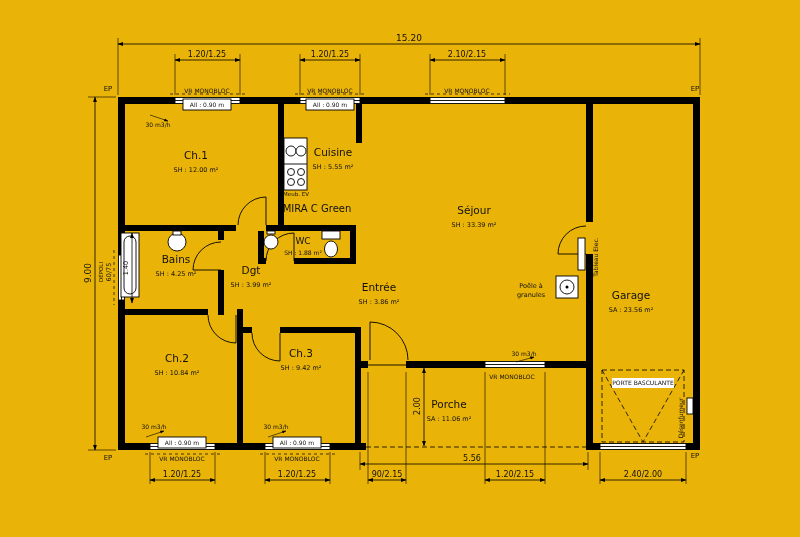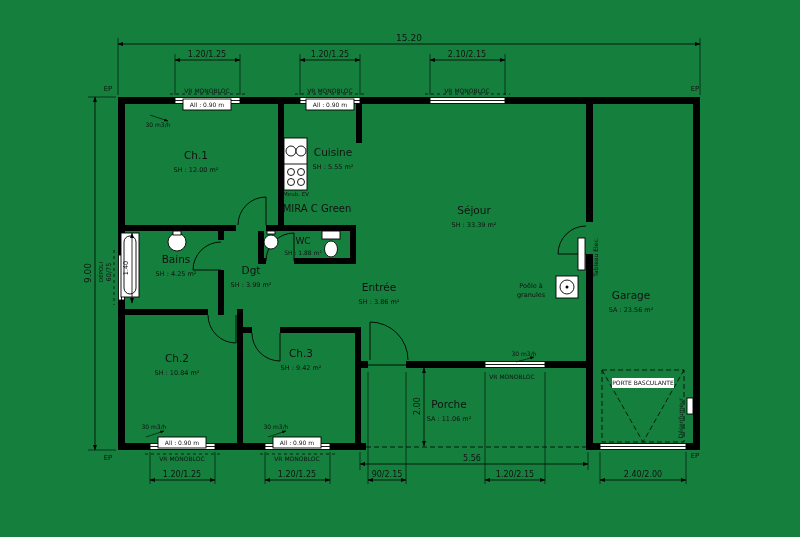--- a/index.html
+++ b/index.html
@@ -1,16 +1,16 @@
 <!DOCTYPE html>
 <html><head>
 <meta charset="utf-8">
 <style>
   html,body{margin:0;padding:0;background:#fff;}
-  #stage{position:relative;width:800px;height:537px;background:#15803d;overflow:hidden;}
+  #stage{position:relative;width:800px;height:537px;background:#eab308;overflow:hidden;}
   svg{position:absolute;left:0;top:0;}
   .wall{fill:#000;stroke:none;}
   .thin{stroke:#000;stroke-width:0.9;fill:none;}
   .xthin{stroke:#000;stroke-width:0.6;fill:none;}
   .dash{stroke:#000;stroke-width:0.8;fill:none;stroke-dasharray:5 3;}
   .dash2{stroke:#000;stroke-width:0.7;fill:none;stroke-dasharray:3 3;}
   .win{fill:#fff;stroke:#000;stroke-width:0.9;}
   .fix{fill:#fff;stroke:#000;stroke-width:0.9;}
   .dim{stroke:#000;stroke-width:0.8;fill:none;}
   .t{font-family:"DejaVu Sans",sans-serif;fill:#111;text-anchor:middle;}

